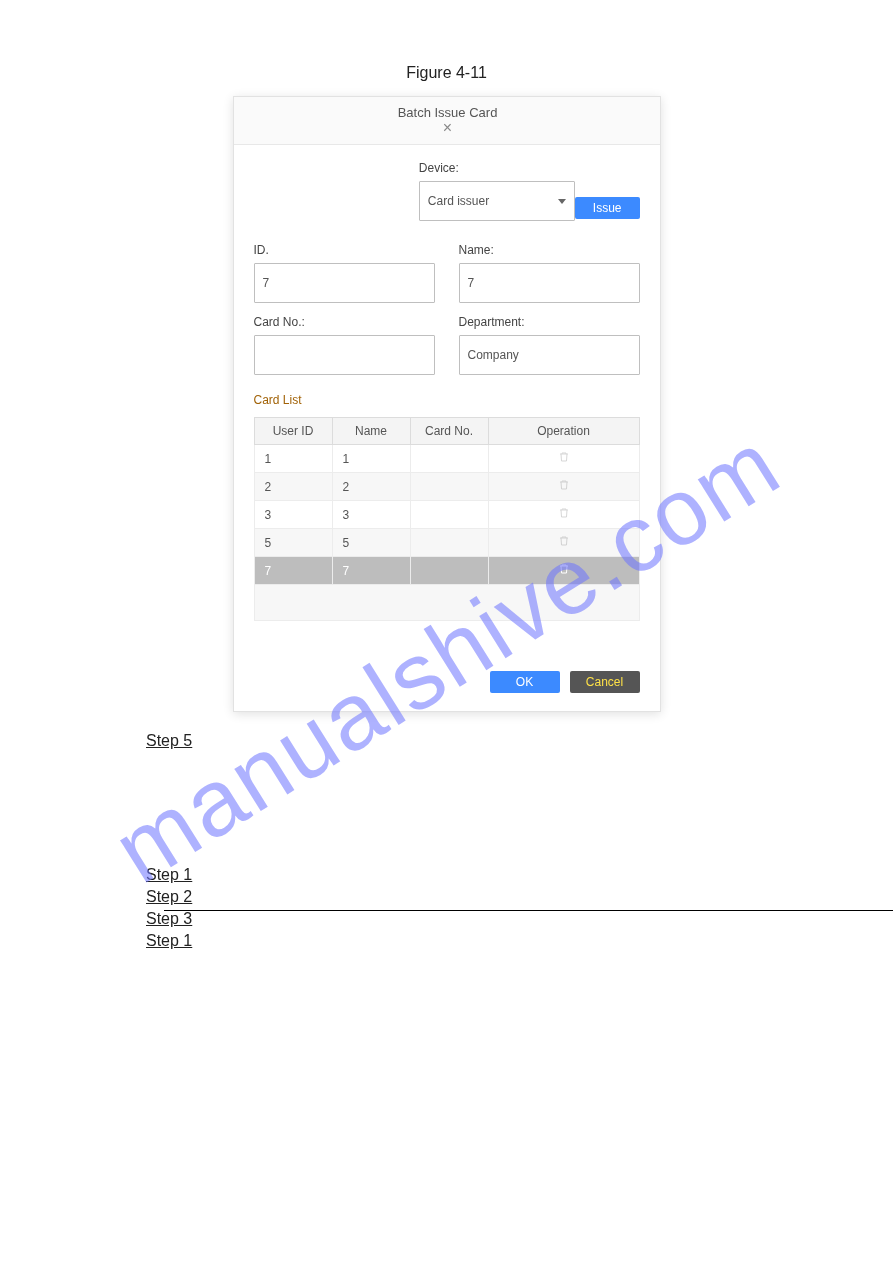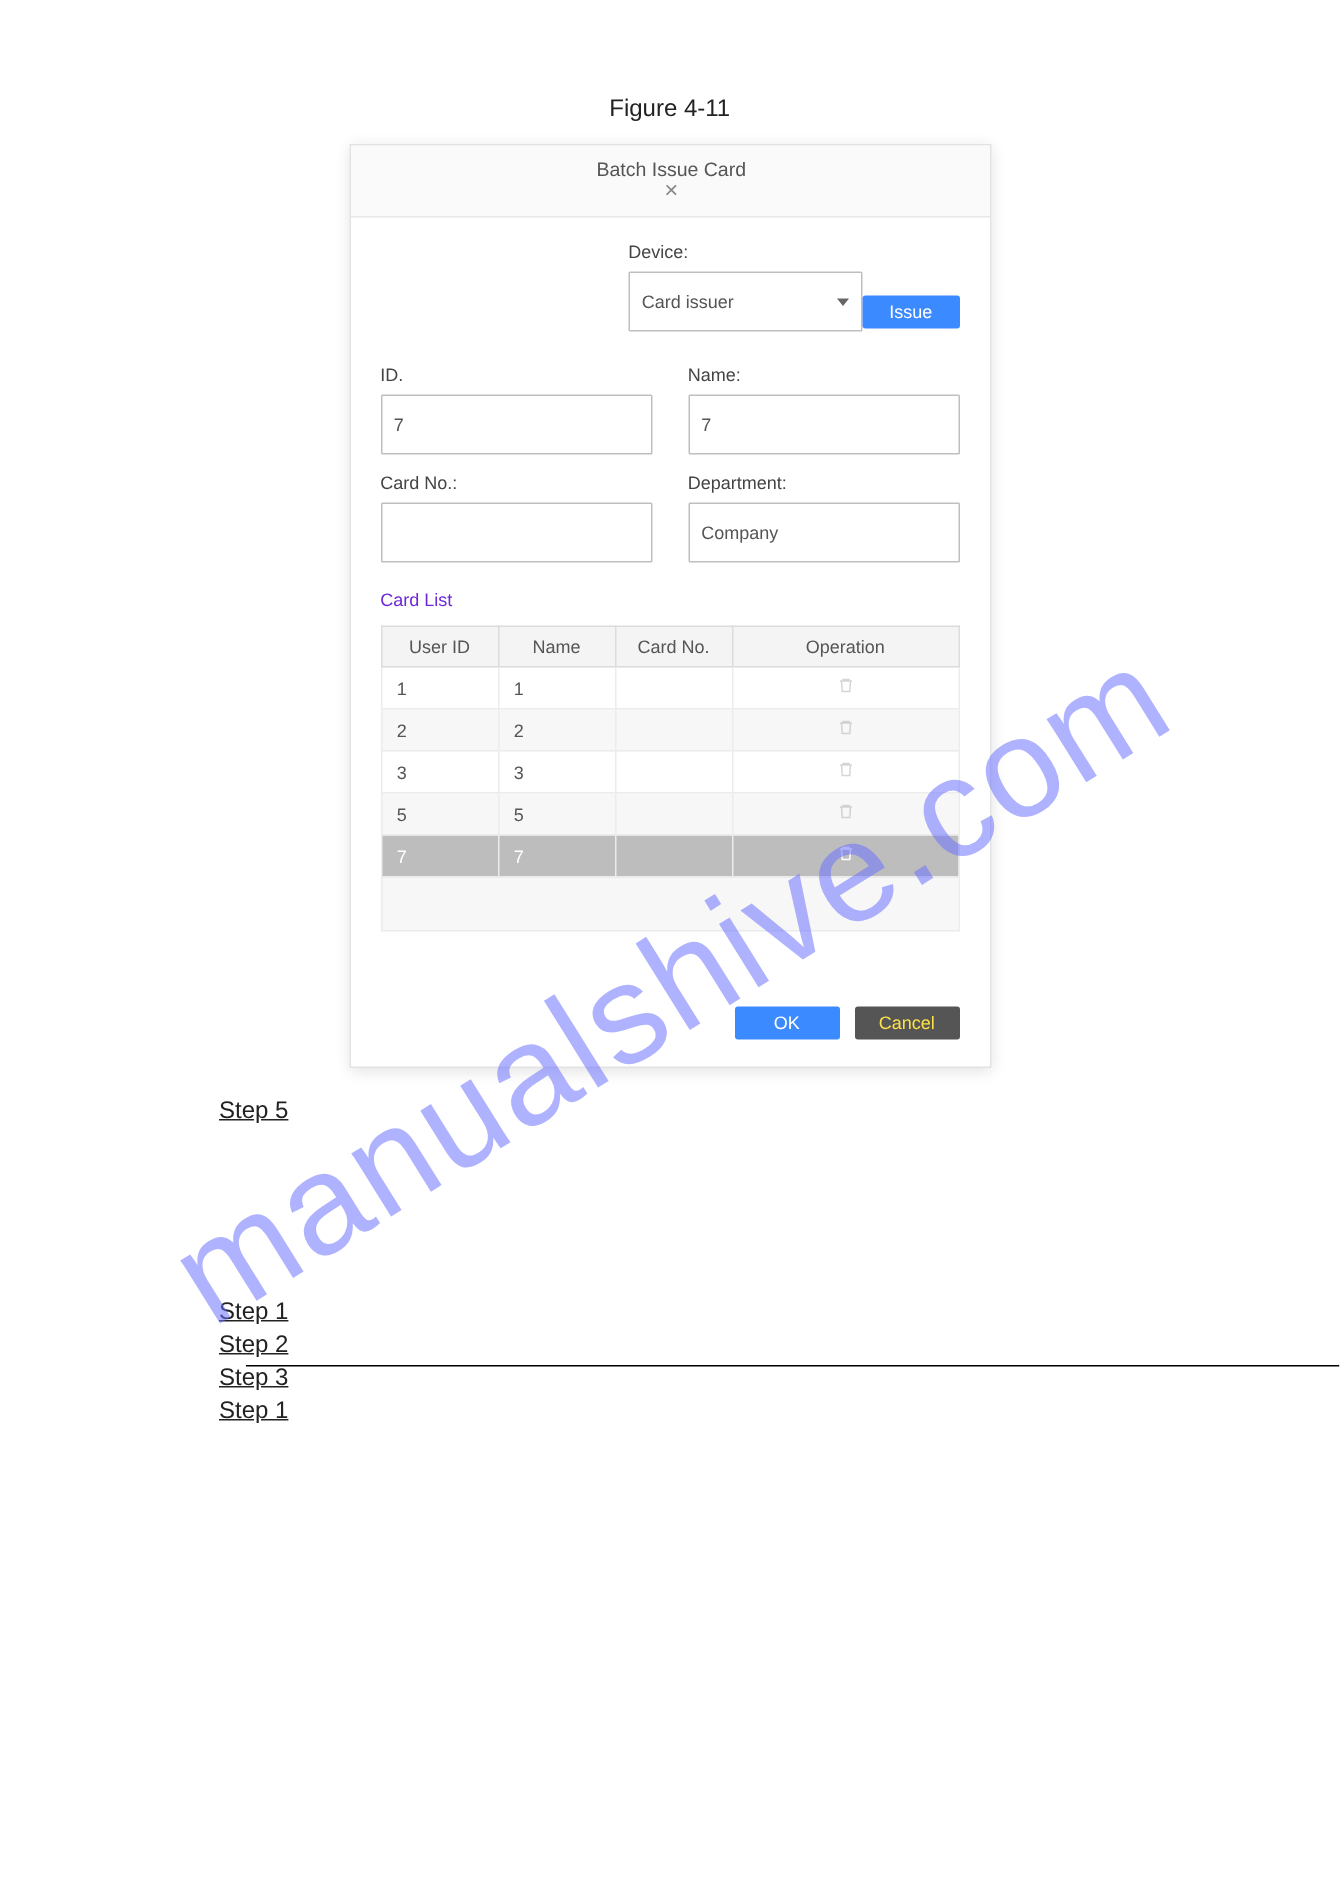--- a/index.html
+++ b/index.html
@@ -102,21 +102,21 @@
   .btn-secondary { background: #555; color: #fde047; }
   .issue-btn {
     height: 22px;
     padding: 0 18px;
     background: #3c8aff;
     color: #fff;
     margin-bottom: 2px;
   }
   .cardlist-label {
     font-size: 12px;
-    color: #6d28d9;
+    color: #a16207;
     margin: 18px 0 10px 0;
   }
   table.card-list {
     width: 100%;
     border-collapse: collapse;
     border: 1px solid #dcdcdc;
     font-size: 12px;
   }
   table.card-list th {
     font-weight: normal;

